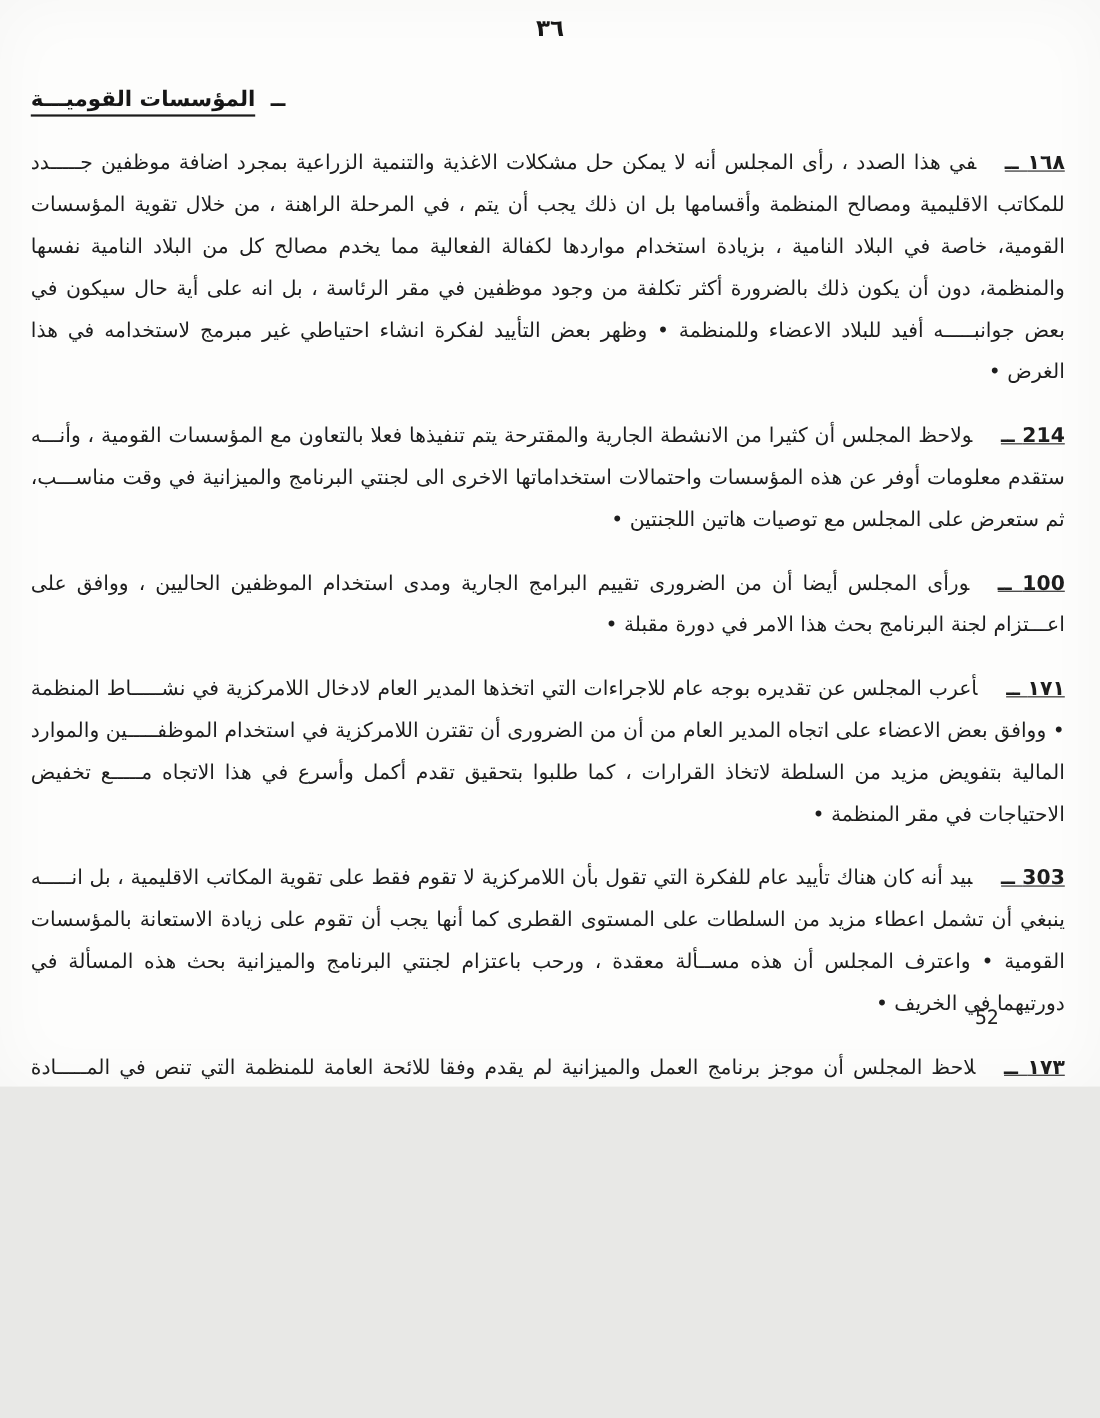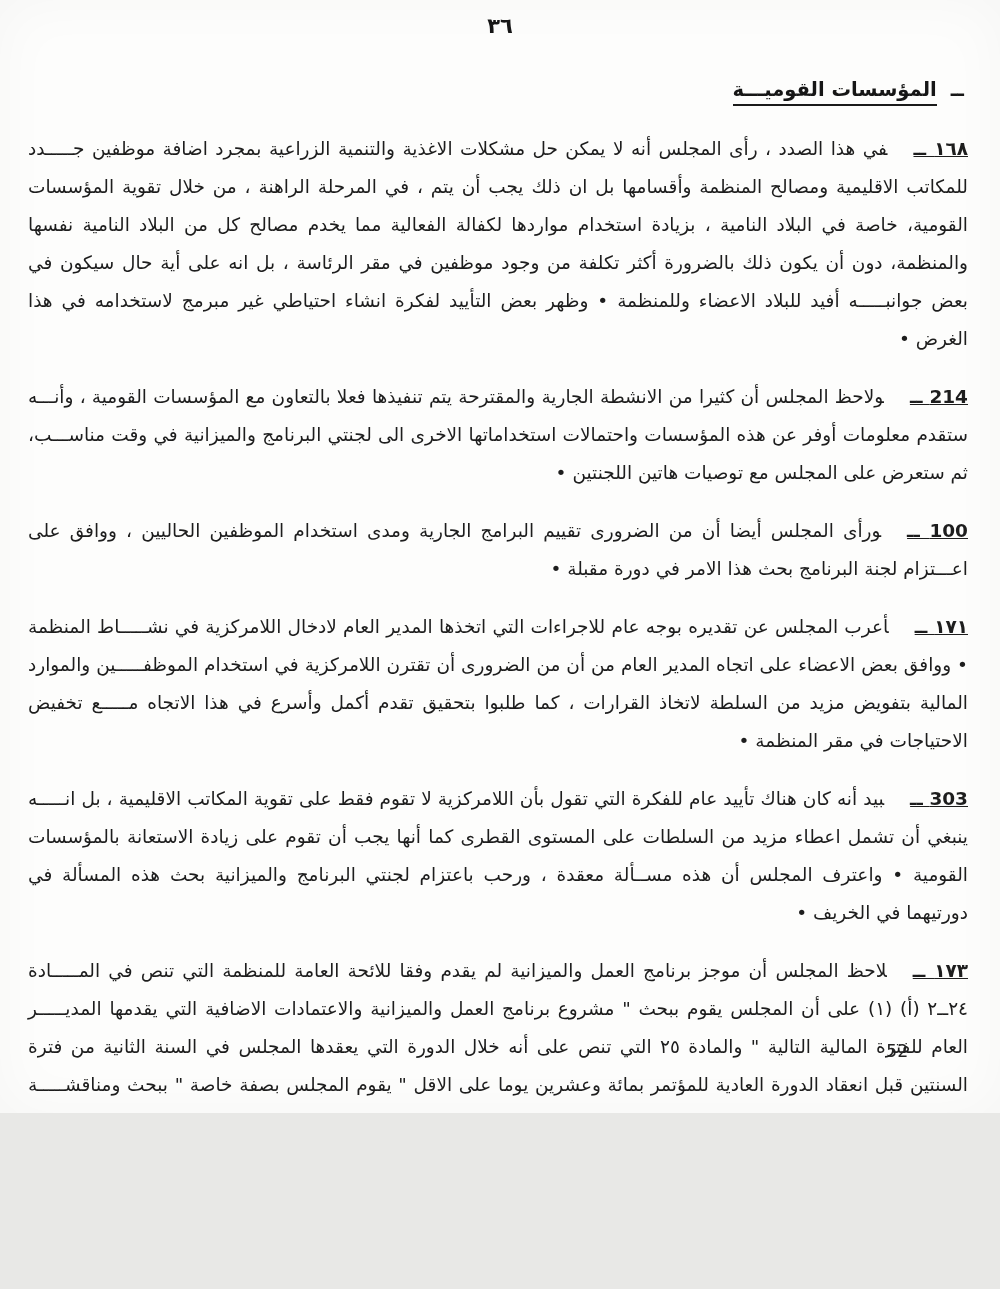--- a/index.html
+++ b/index.html
@@ -4,41 +4,41 @@
 <style>
   html, body {
     margin: 0;
     padding: 0;
     background: #e8e8e6;
     font-family: "DejaVu Sans", sans-serif;
   }
   .page {
     position: relative;
     width: 1000px;
-    height: 1113px;
+    height: 988px;
     margin: 0 auto;
     background: #fdfdfc;
     color: #1b1b1b;
     overflow: hidden;
     direction: rtl;
     box-shadow: inset 0 0 60px rgba(0,0,0,0.03);
   }
   .top-number {
     text-align: center;
     padding-top: 14px;
     font-size: 21px;
     letter-spacing: 10px;
     font-weight: bold;
     color: #161616;
   }
   .content {
     margin: 0 32px 0 28px;
   }
   .section-heading {
-    text-align: right;
+    text-align: left;
     margin: 40px 4px 24px 0;
     font-size: 19.5px;
     font-weight: bold;
     color: #161616;
   }
   .section-heading .dash {
     display: inline-block;
     margin-left: 14px;
     letter-spacing: -1px;
   }

